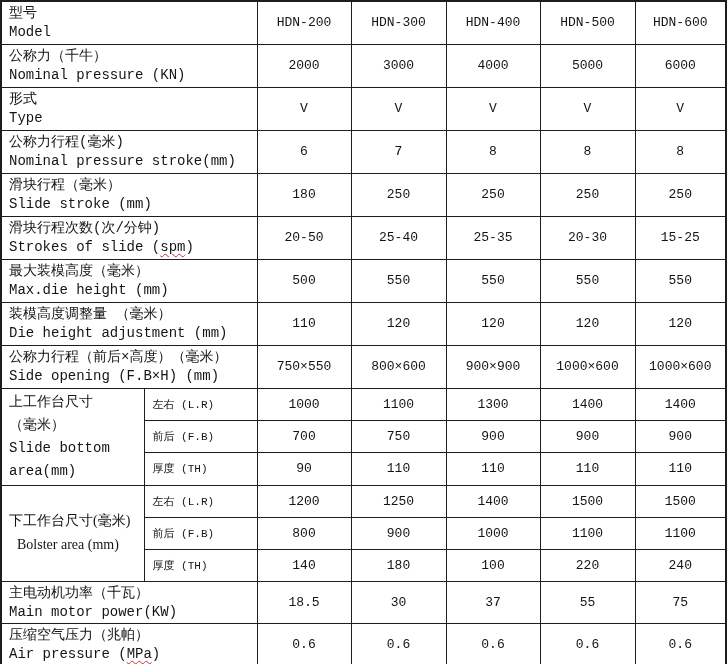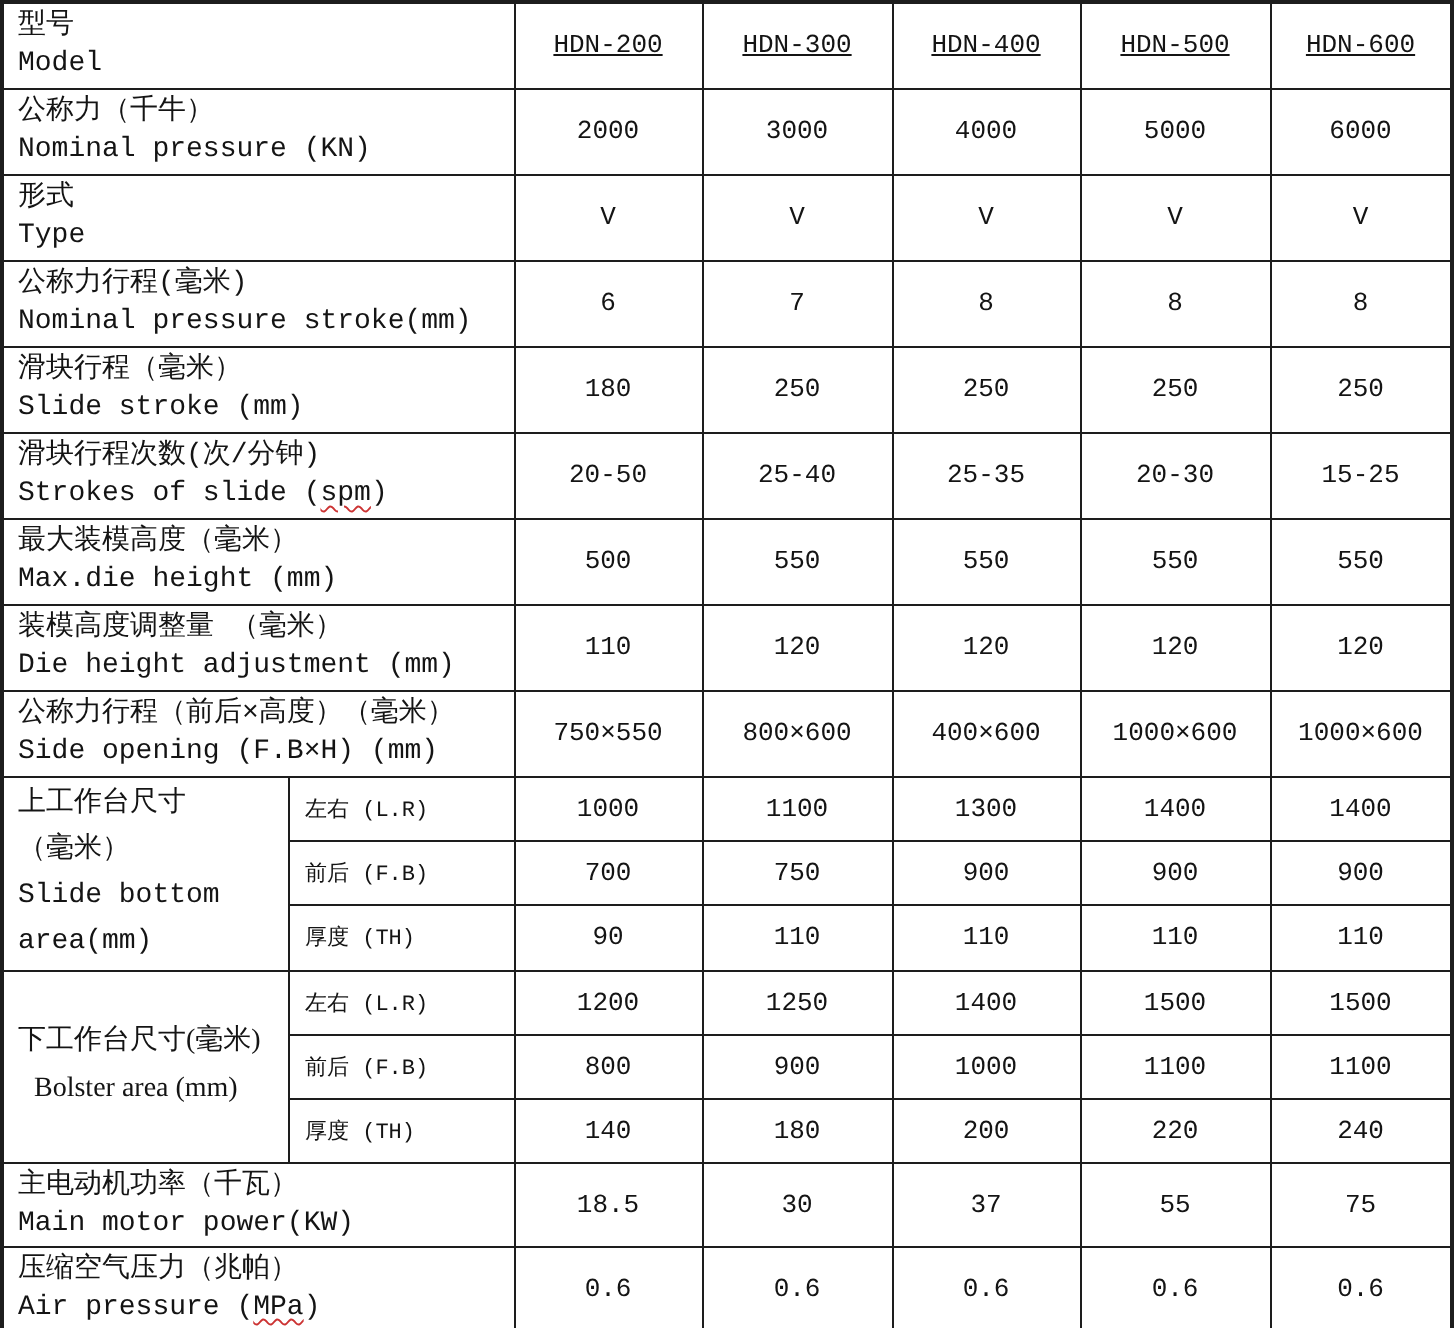--- a/index.html
+++ b/index.html
@@ -68,21 +68,20 @@
     white-space: nowrap;
   }
   td.val {
     text-align: center;
     font-size: 13px;
     white-space: nowrap;
   }
   td.model {
     text-align: center;
     font-size: 13px;
-    text-decoration: underline;
   }
   .wavy {
     text-decoration: underline;
     text-decoration-style: wavy;
     text-decoration-color: #cc3333;
     text-decoration-thickness: 1px;
     text-underline-offset: 2px;
   }
 </style>
 </head>
@@ -197,21 +196,21 @@
     <td class="val">120</td>
   </tr>
 
   <tr class="main">
     <td class="label" colspan="2">
       <div class="cn">公称力行程（前后×高度）（毫米）</div>
       <div class="en">Side opening (F.B×H) (mm)</div>
     </td>
     <td class="val">750×550</td>
     <td class="val">800×600</td>
-    <td class="val">400×600</td>
+    <td class="val">900×900</td>
     <td class="val">1000×600</td>
     <td class="val">1000×600</td>
   </tr>
 
   <tr class="sub">
     <td class="biglabel" rowspan="3">
       <div class="line">上工作台尺寸</div>
       <div class="line">（毫米）</div>
       <div class="line">Slide bottom</div>
       <div class="line">area(mm)</div>
@@ -257,21 +256,21 @@
     <td class="val">800</td>
     <td class="val">900</td>
     <td class="val">1000</td>
     <td class="val">1100</td>
     <td class="val">1100</td>
   </tr>
   <tr class="sub">
     <td class="sublabel">厚度 (TH)</td>
     <td class="val">140</td>
     <td class="val">180</td>
-    <td class="val">200</td>
+    <td class="val">100</td>
     <td class="val">220</td>
     <td class="val">240</td>
   </tr>
 
   <tr class="b1">
     <td class="label" colspan="2">
       <div class="cn">主电动机功率（千瓦）</div>
       <div class="en">Main motor power(KW)</div>
     </td>
     <td class="val">18.5</td>

